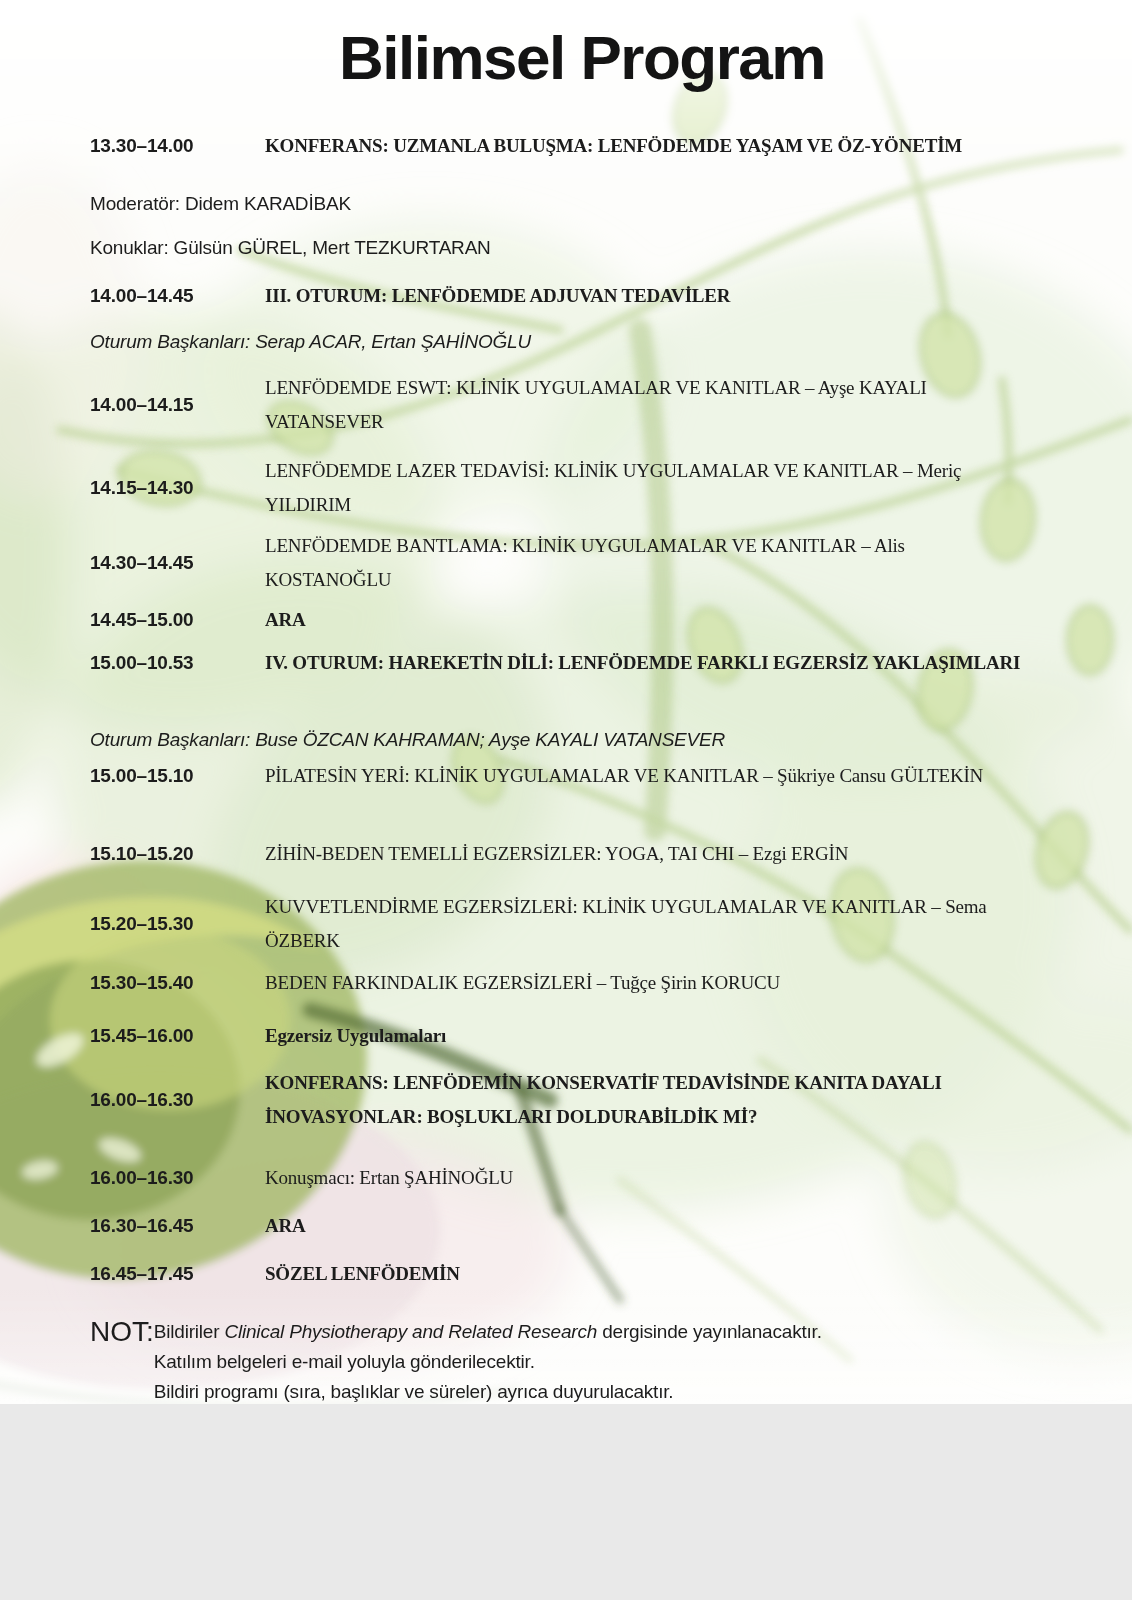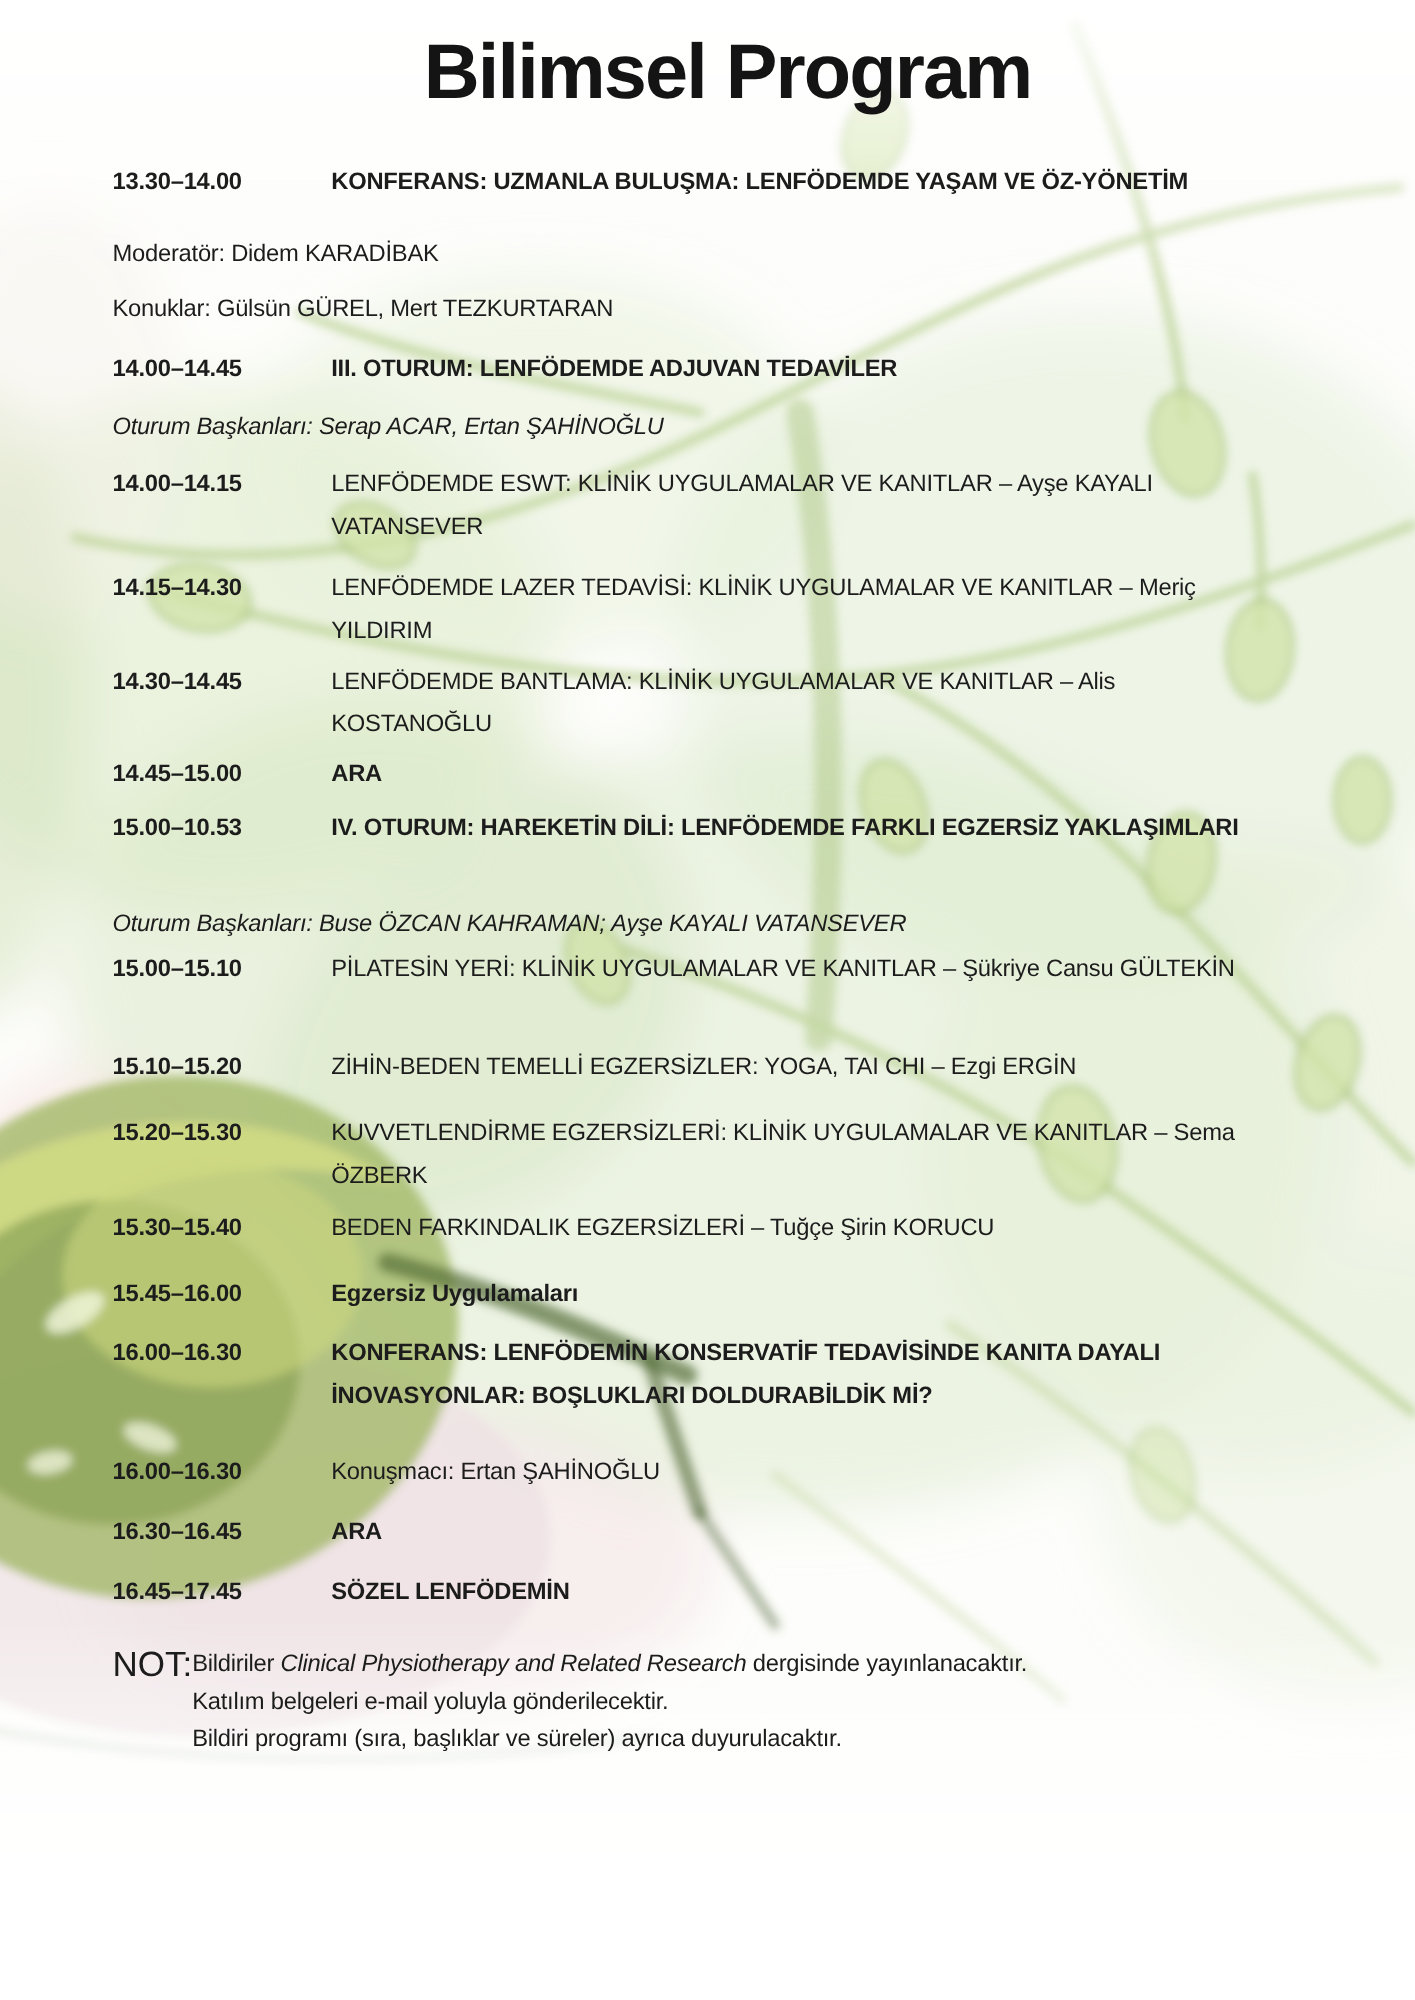--- a/index.html
+++ b/index.html
@@ -1,35 +1,36 @@
 <!DOCTYPE html>
 <html><head>
 <meta charset="utf-8">
 <style>
   html,body{margin:0;padding:0;background:#e9e9e9;}
   .page{
-    position:relative;width:1132px;height:1600px;margin:0 auto;
+    position:relative;width:1132px;height:1404px;margin:0 auto;
     background:#fefefe;overflow:hidden;
     font-family:"Liberation Sans","DejaVu Sans",sans-serif;
     color:#1c1c1c;
   }
   .bg{position:absolute;left:0;top:0;width:1132px;height:1600px;}
   .content{position:relative;z-index:1;padding:0 58px 0 90px;}
   .title{
     margin:22px 0 0;text-align:center;font-weight:700;
     font-size:62px;line-height:1.15;letter-spacing:-1.5px;color:#141414;
   }
-  .row{display:flex;align-items:flex-start;}
+  .row{display:flex;align-items:center;}
   .time{
     flex:0 0 175px;font-weight:700;font-size:19px;line-height:34px;
     letter-spacing:-0.2px;white-space:nowrap;
   }
   .txt{
     flex:1;font-size:19px;line-height:34px;letter-spacing:-0.2px;
     white-space:pre-line;
+    font-family:Liberation Serif, serif;
   }
   .bold{font-weight:700;}
   .line{font-size:19px;line-height:34px;letter-spacing:-0.2px;}
   .italic{font-style:italic;}
   .footnote{display:flex;align-items:flex-start;}
   .fn-label{flex:0 0 55px;font-size:28px;line-height:30px;}
   .fn-lines{flex:1;font-size:19px;line-height:30px;letter-spacing:-0.2px;}
 </style>
 </head>
 <body>

